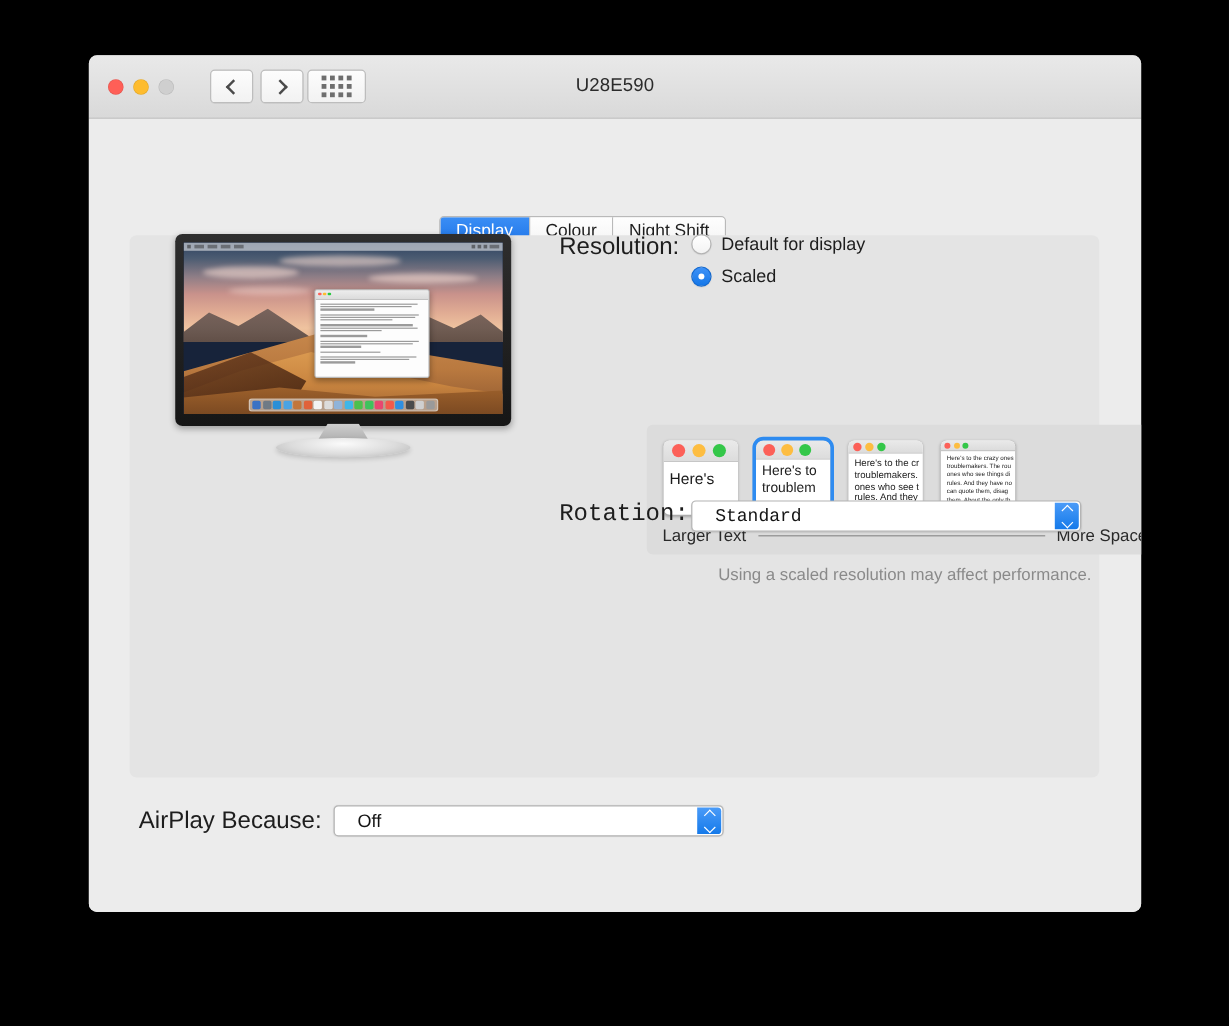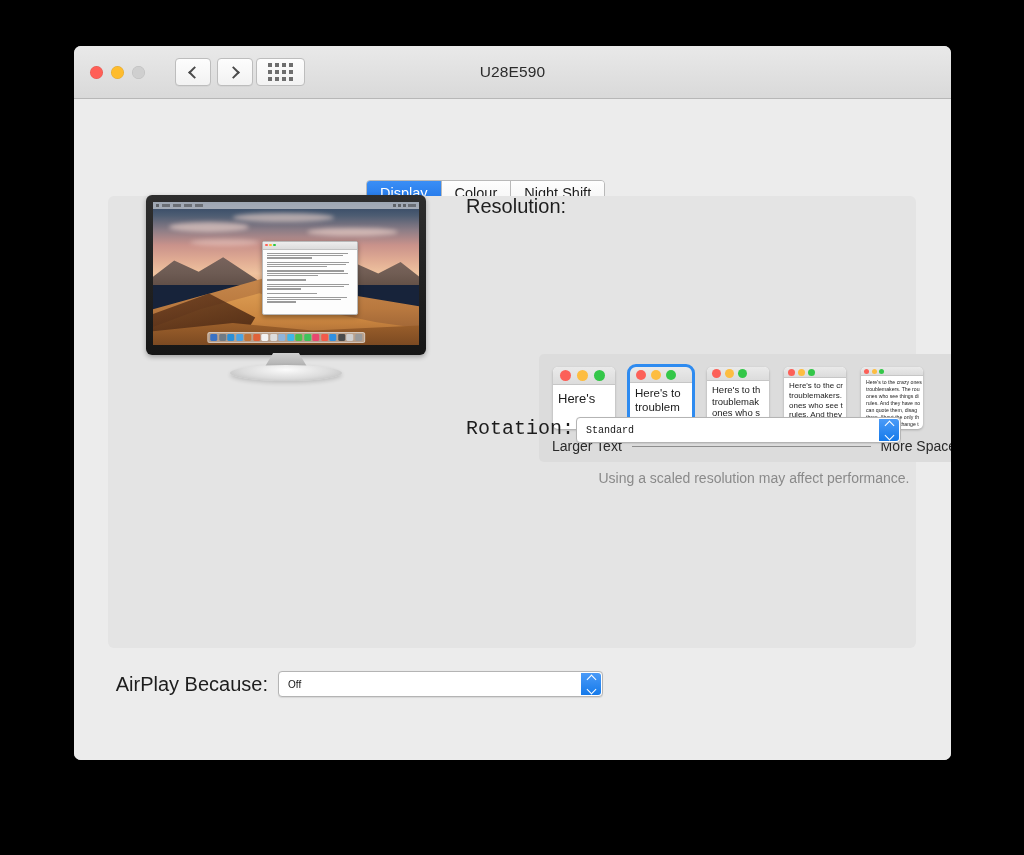--- a/index.html
+++ b/index.html
@@ -264,22 +264,22 @@
 
   .perfnote {
     position: absolute; left: 465px; top: 371px; width: 430px;
     text-align: center; font-size: 14px; color: #8a8a8a;
   }
 
   .popup {
     position: relative; height: 26px;
     background: #fff; border: .5px solid #b4b4b4; border-radius: 4px;
     box-shadow: 0 .5px 1px rgba(0,0,0,.09);
-    display: flex; align-items: center; padding-left: 9px;
-    font-size: 10px; color: #141414;
+    display: flex; align-items: center; padding-left: 19px;
+    font-size: 15px; color: #141414;
   }
   .stepper {
     position: absolute; right: 1px; top: 1px; bottom: 1px; width: 20px;
     background: linear-gradient(to bottom,#4a9bf8,#157aea);
     border-radius: 0 3px 3px 0;
     display: flex; flex-direction: column; align-items: center; justify-content: center; gap: 3px;
   }
   .sch { width: 7px; height: 7px; border-top: 1.6px solid #fff; border-right: 1.6px solid #fff; }
   .sch.up { transform: rotate(-45deg); margin-top: 2px; }
   .sch.dn { transform: rotate(135deg); margin-bottom: 2px; }
@@ -428,20 +428,30 @@
               <i style="background:#9a9a9a"></i>
             </div>
           </div>
         </div>
         <div class="stand-neck"></div>
         <div class="stand-base"></div>
       </div>
 
       <div class="field-row" style="left:392px; top:96px;">
         <div class="flabel" style="width:100px;">Resolution:</div>
+        <div style="margin-left:10px;">
+          <div class="radio-line">
+            <span class="radio"></span>
+            <span class="rlabel">Default for display</span>
+          </div>
+          <div class="radio-line">
+            <span class="radio on"></span>
+            <span class="rlabel">Scaled</span>
+          </div>
+        </div>
       </div>
 
       <div class="scalebox">
         <div class="thumbs">
 
           <div class="thumb">
             <div class="th-bar">
               <span class="th-dot" style="width:11px;height:11px;background:#fc6058"></span>
               <span class="th-dot" style="width:11px;height:11px;background:#fdbd41"></span>
               <span class="th-dot" style="width:11px;height:11px;background:#34c749"></span>
@@ -452,30 +462,20 @@
           <div class="thumb selected">
             <div class="th-bar s2">
               <span class="th-dot" style="width:10px;height:10px;background:#fc6058"></span>
               <span class="th-dot" style="width:10px;height:10px;background:#fdbd41"></span>
               <span class="th-dot" style="width:10px;height:10px;background:#34c749"></span>
             </div>
             <div class="th-text t2" style="white-space:pre;">Here's to
 troublem</div>
           </div>
 
-          <div class="thumb">
-            <div class="th-bar s3">
-              <span class="th-dot" style="width:9px;height:9px;background:#fc6058"></span>
-              <span class="th-dot" style="width:9px;height:9px;background:#fdbd41"></span>
-              <span class="th-dot" style="width:9px;height:9px;background:#34c749"></span>
-            </div>
-            <div class="th-text t3" style="white-space:pre;">Here's to th
-troublemak
-ones who s</div>
-          </div>
 
           <div class="thumb">
             <div class="th-bar s4">
               <span class="th-dot" style="width:7px;height:7px;background:#fc6058"></span>
               <span class="th-dot" style="width:7px;height:7px;background:#fdbd41"></span>
               <span class="th-dot" style="width:7px;height:7px;background:#34c749"></span>
             </div>
             <div class="th-text t4" style="white-space:pre;">Here's to the cr
 troublemakers.
 ones who see t

